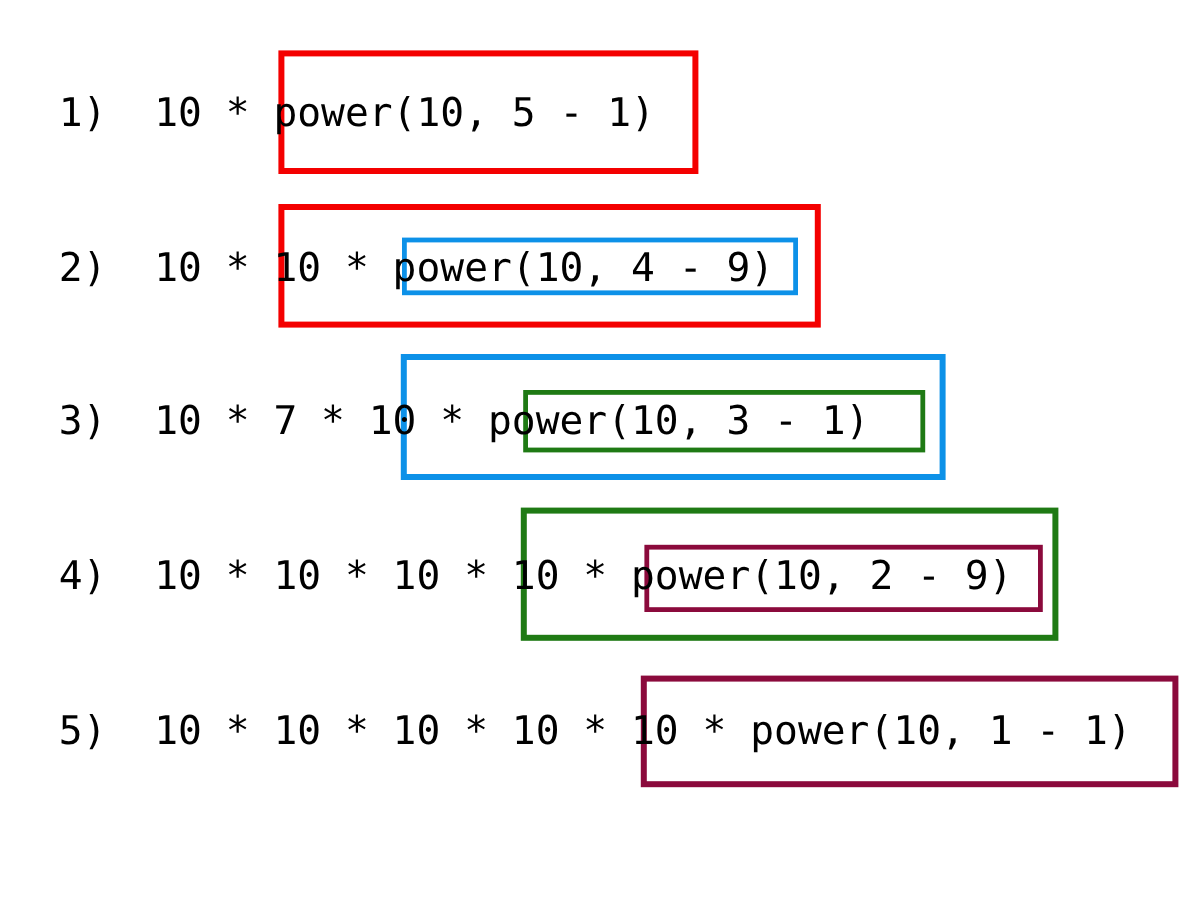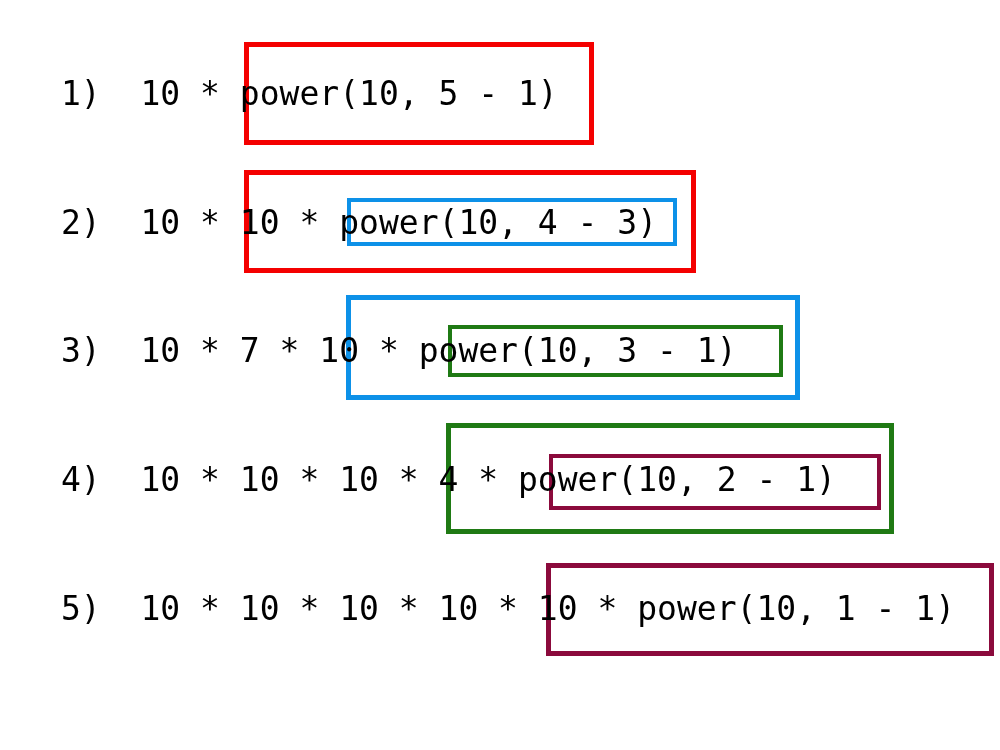--- a/index.html
+++ b/index.html
@@ -10,21 +10,21 @@
   body {
     width: 1000px;
     height: 750px;
     position: relative;
     overflow: hidden;
     font-family: "DejaVu Sans Mono", monospace;
   }
 
   #stage {
     position: absolute;
-    left: 13px;
+    left: 1px;
     top: 0;
     width: 892px;
     height: 750px;
     padding-left: 39px;
   }
 
   .line {
     position: absolute;
     left: 0;
     width: 1000px;
@@ -63,29 +63,29 @@
 <body>
 
 <div id="stage">
     <div class="line" style="top: 94px;">
       <div class="box box-outer" style="left: 231px; top: -52px; width: 350px; height: 103px; border-color: rgb(244, 0, 0);"></div>
       <div class="run"><span class="seg">1)</span><span class="seg">  </span><span class="seg">10 * </span><span class="seg">power(10, 5 - 1)</span></div>
     </div>
     <div class="line" style="top: 222.5px;">
       <div class="box box-outer" style="left: 231px; top: -52.5px; width: 452px; height: 103px; border-color: rgb(244, 0, 0);"></div>
       <div class="box box-inner" style="left: 334px; top: -24.5px; width: 330px; height: 48px; border-color: rgb(13, 145, 232);"></div>
-      <div class="run"><span class="seg">2)</span><span class="seg">  </span><span class="seg">10 * </span><span class="seg">10 * power(10, 4 - 3)</span></div>
+      <div class="run"><span class="seg">2)</span><span class="seg">  </span><span class="seg">10 * </span><span class="seg">10 * power(10, 4 - 9)</span></div>
     </div>
     <div class="line" style="top: 351px;">
       <div class="box box-outer" style="left: 333px; top: -56px; width: 454px; height: 105px; border-color: rgb(13, 145, 232);"></div>
       <div class="box box-inner" style="left: 435px; top: -26px; width: 335px; height: 52px; border-color: rgb(31, 122, 20);"></div>
       <div class="run"><span class="seg">3)</span><span class="seg">  </span><span class="seg">10 * 7 * </span><span class="seg">10 * power(10, 3 - 1)</span></div>
     </div>
     <div class="line" style="top: 480px;">
       <div class="box box-outer" style="left: 433px; top: -57px; width: 448px; height: 111px; border-color: rgb(31, 122, 20);"></div>
       <div class="box box-inner" style="left: 536px; top: -26px; width: 332px; height: 56px; border-color: rgb(139, 10, 60);"></div>
-      <div class="run"><span class="seg">4)</span><span class="seg">  </span><span class="seg">10 * 10 * 10 * </span><span class="seg">4 * power(10, 2 - 1)</span></div>
+      <div class="run"><span class="seg">4)</span><span class="seg">  </span><span class="seg">10 * 10 * 10 * </span><span class="seg">10 * power(10, 2 - 9)</span></div>
     </div>
     <div class="line" style="top: 608.5px;">
       <div class="box box-outer" style="left: 533px; top: -45.5px; width: 448px; height: 93px; border-color: rgb(139, 10, 60);"></div>
       <div class="run"><span class="seg">5)</span><span class="seg">  </span><span class="seg">10 * 10 * 10 * 10 * </span><span class="seg">10 * power(10, 1 - 1)</span></div>
     </div>
   </div>
 
 </body></html>

